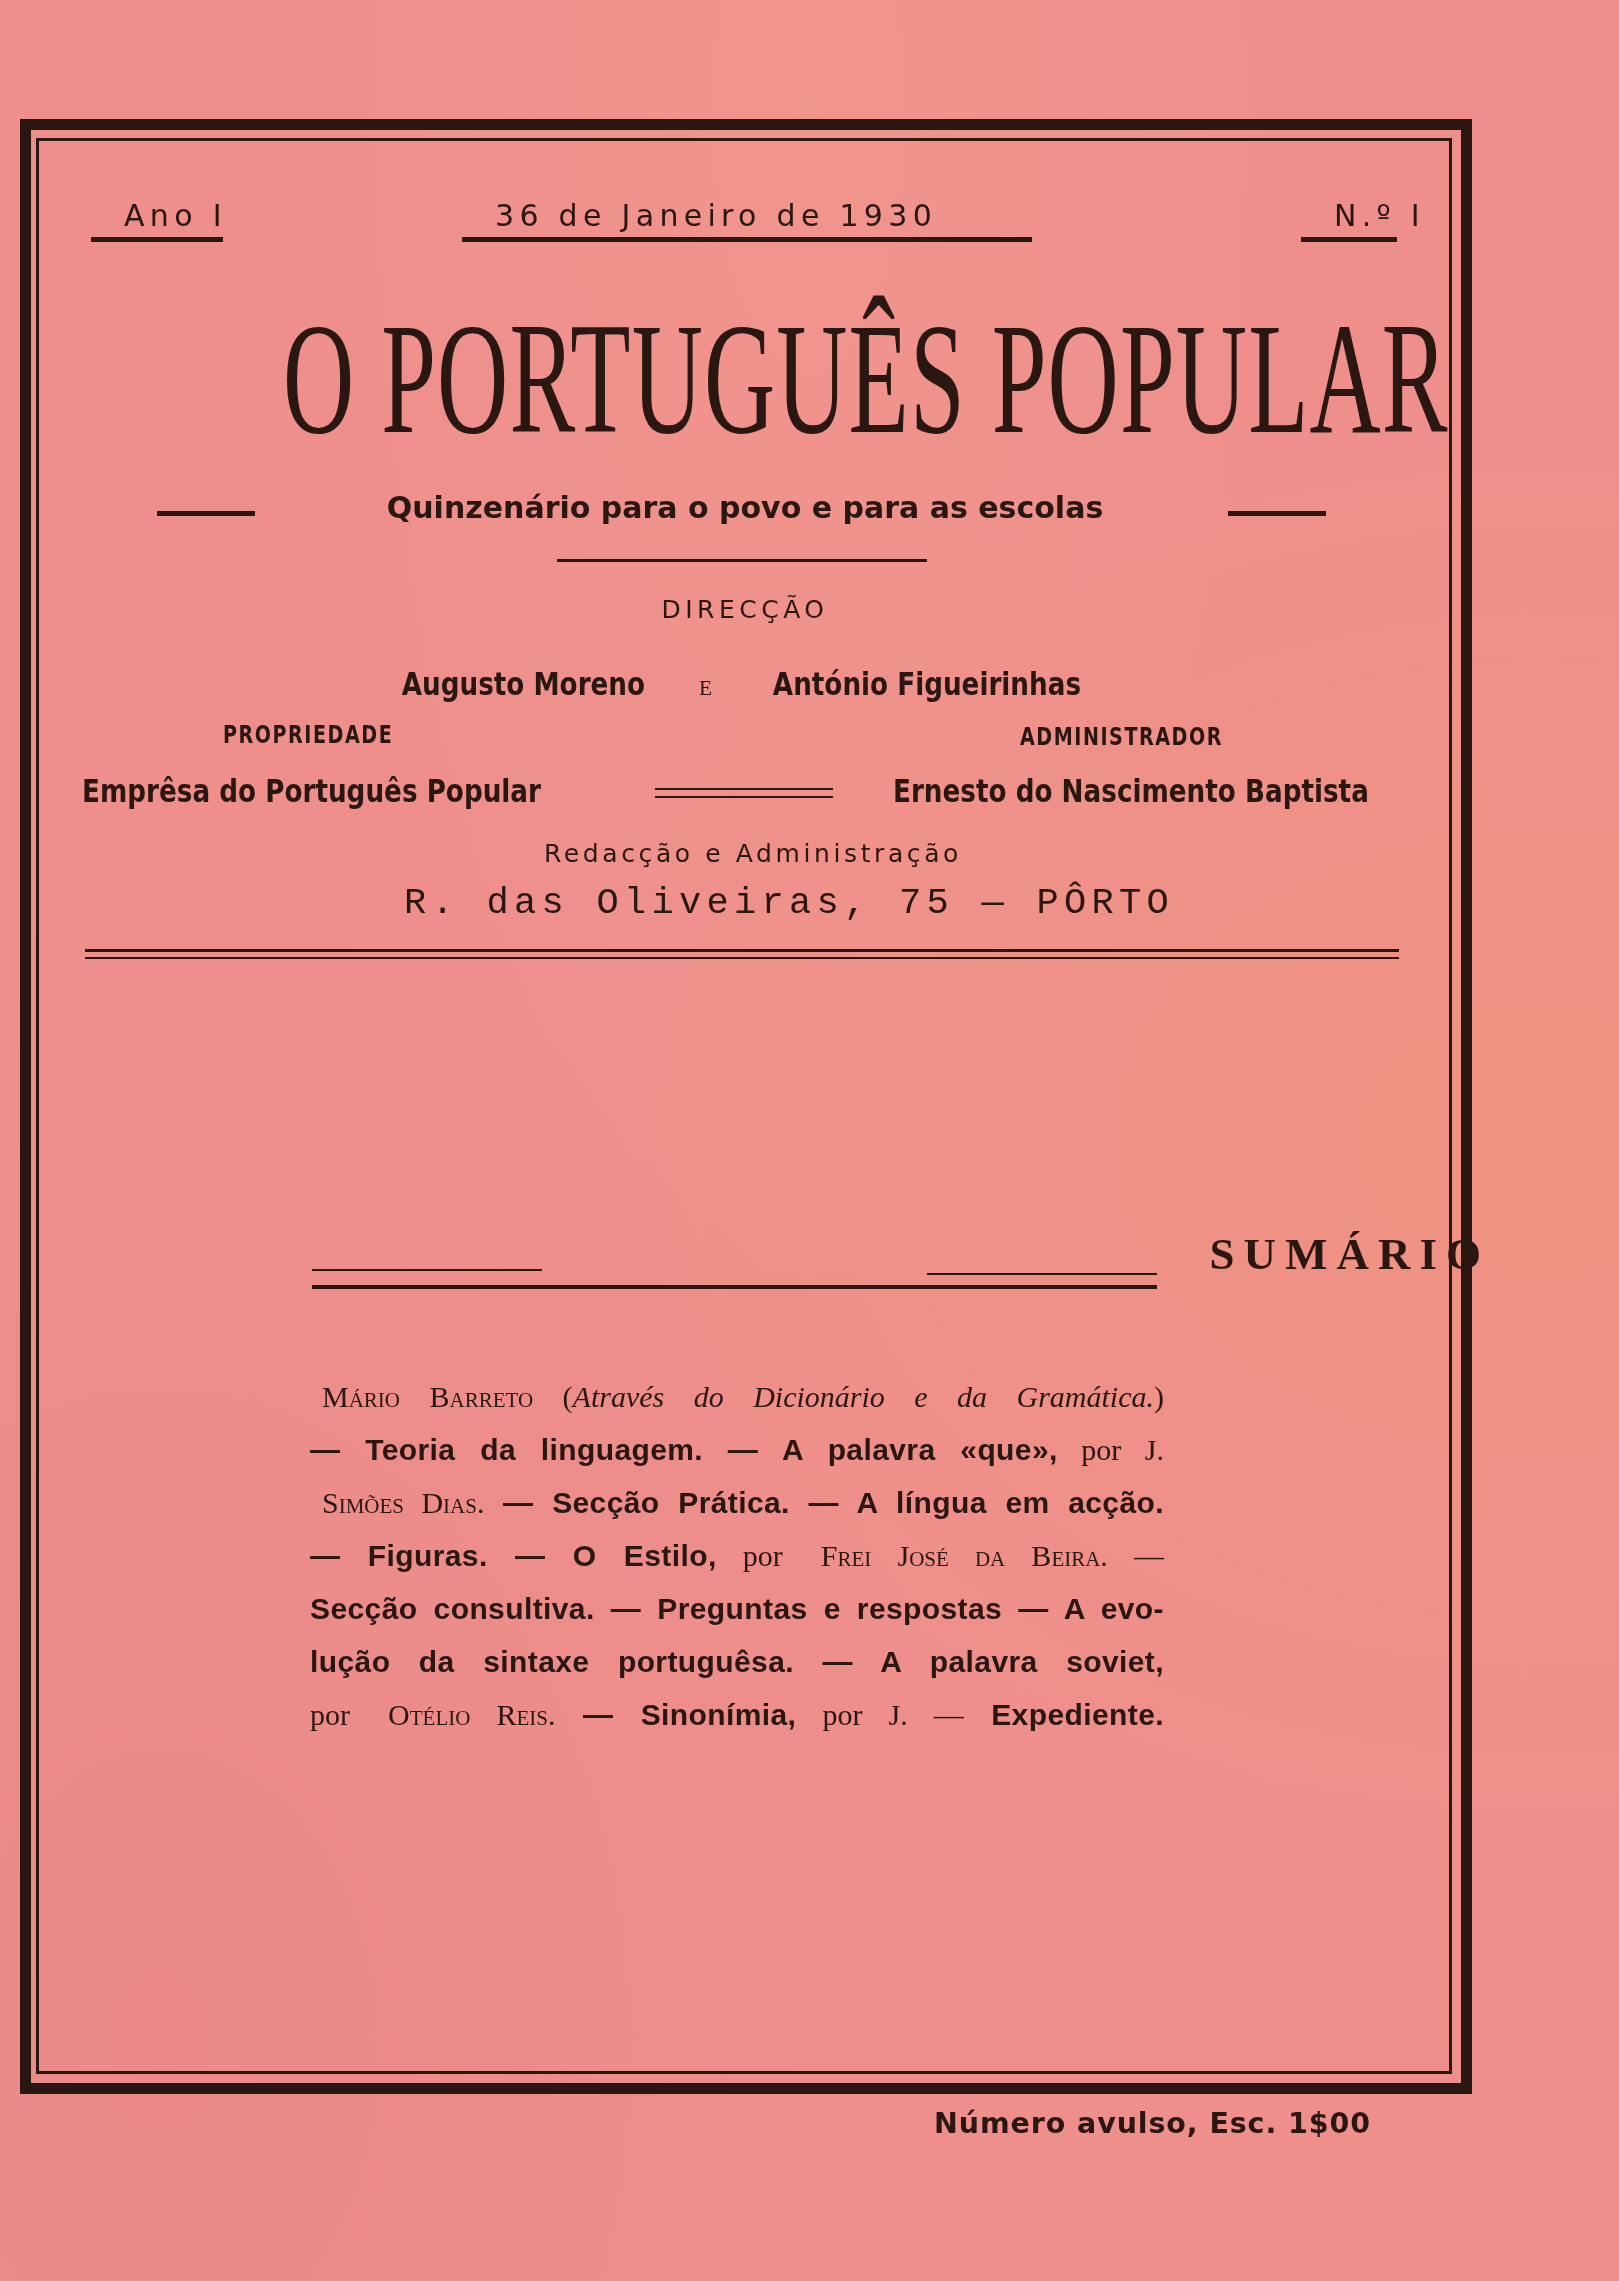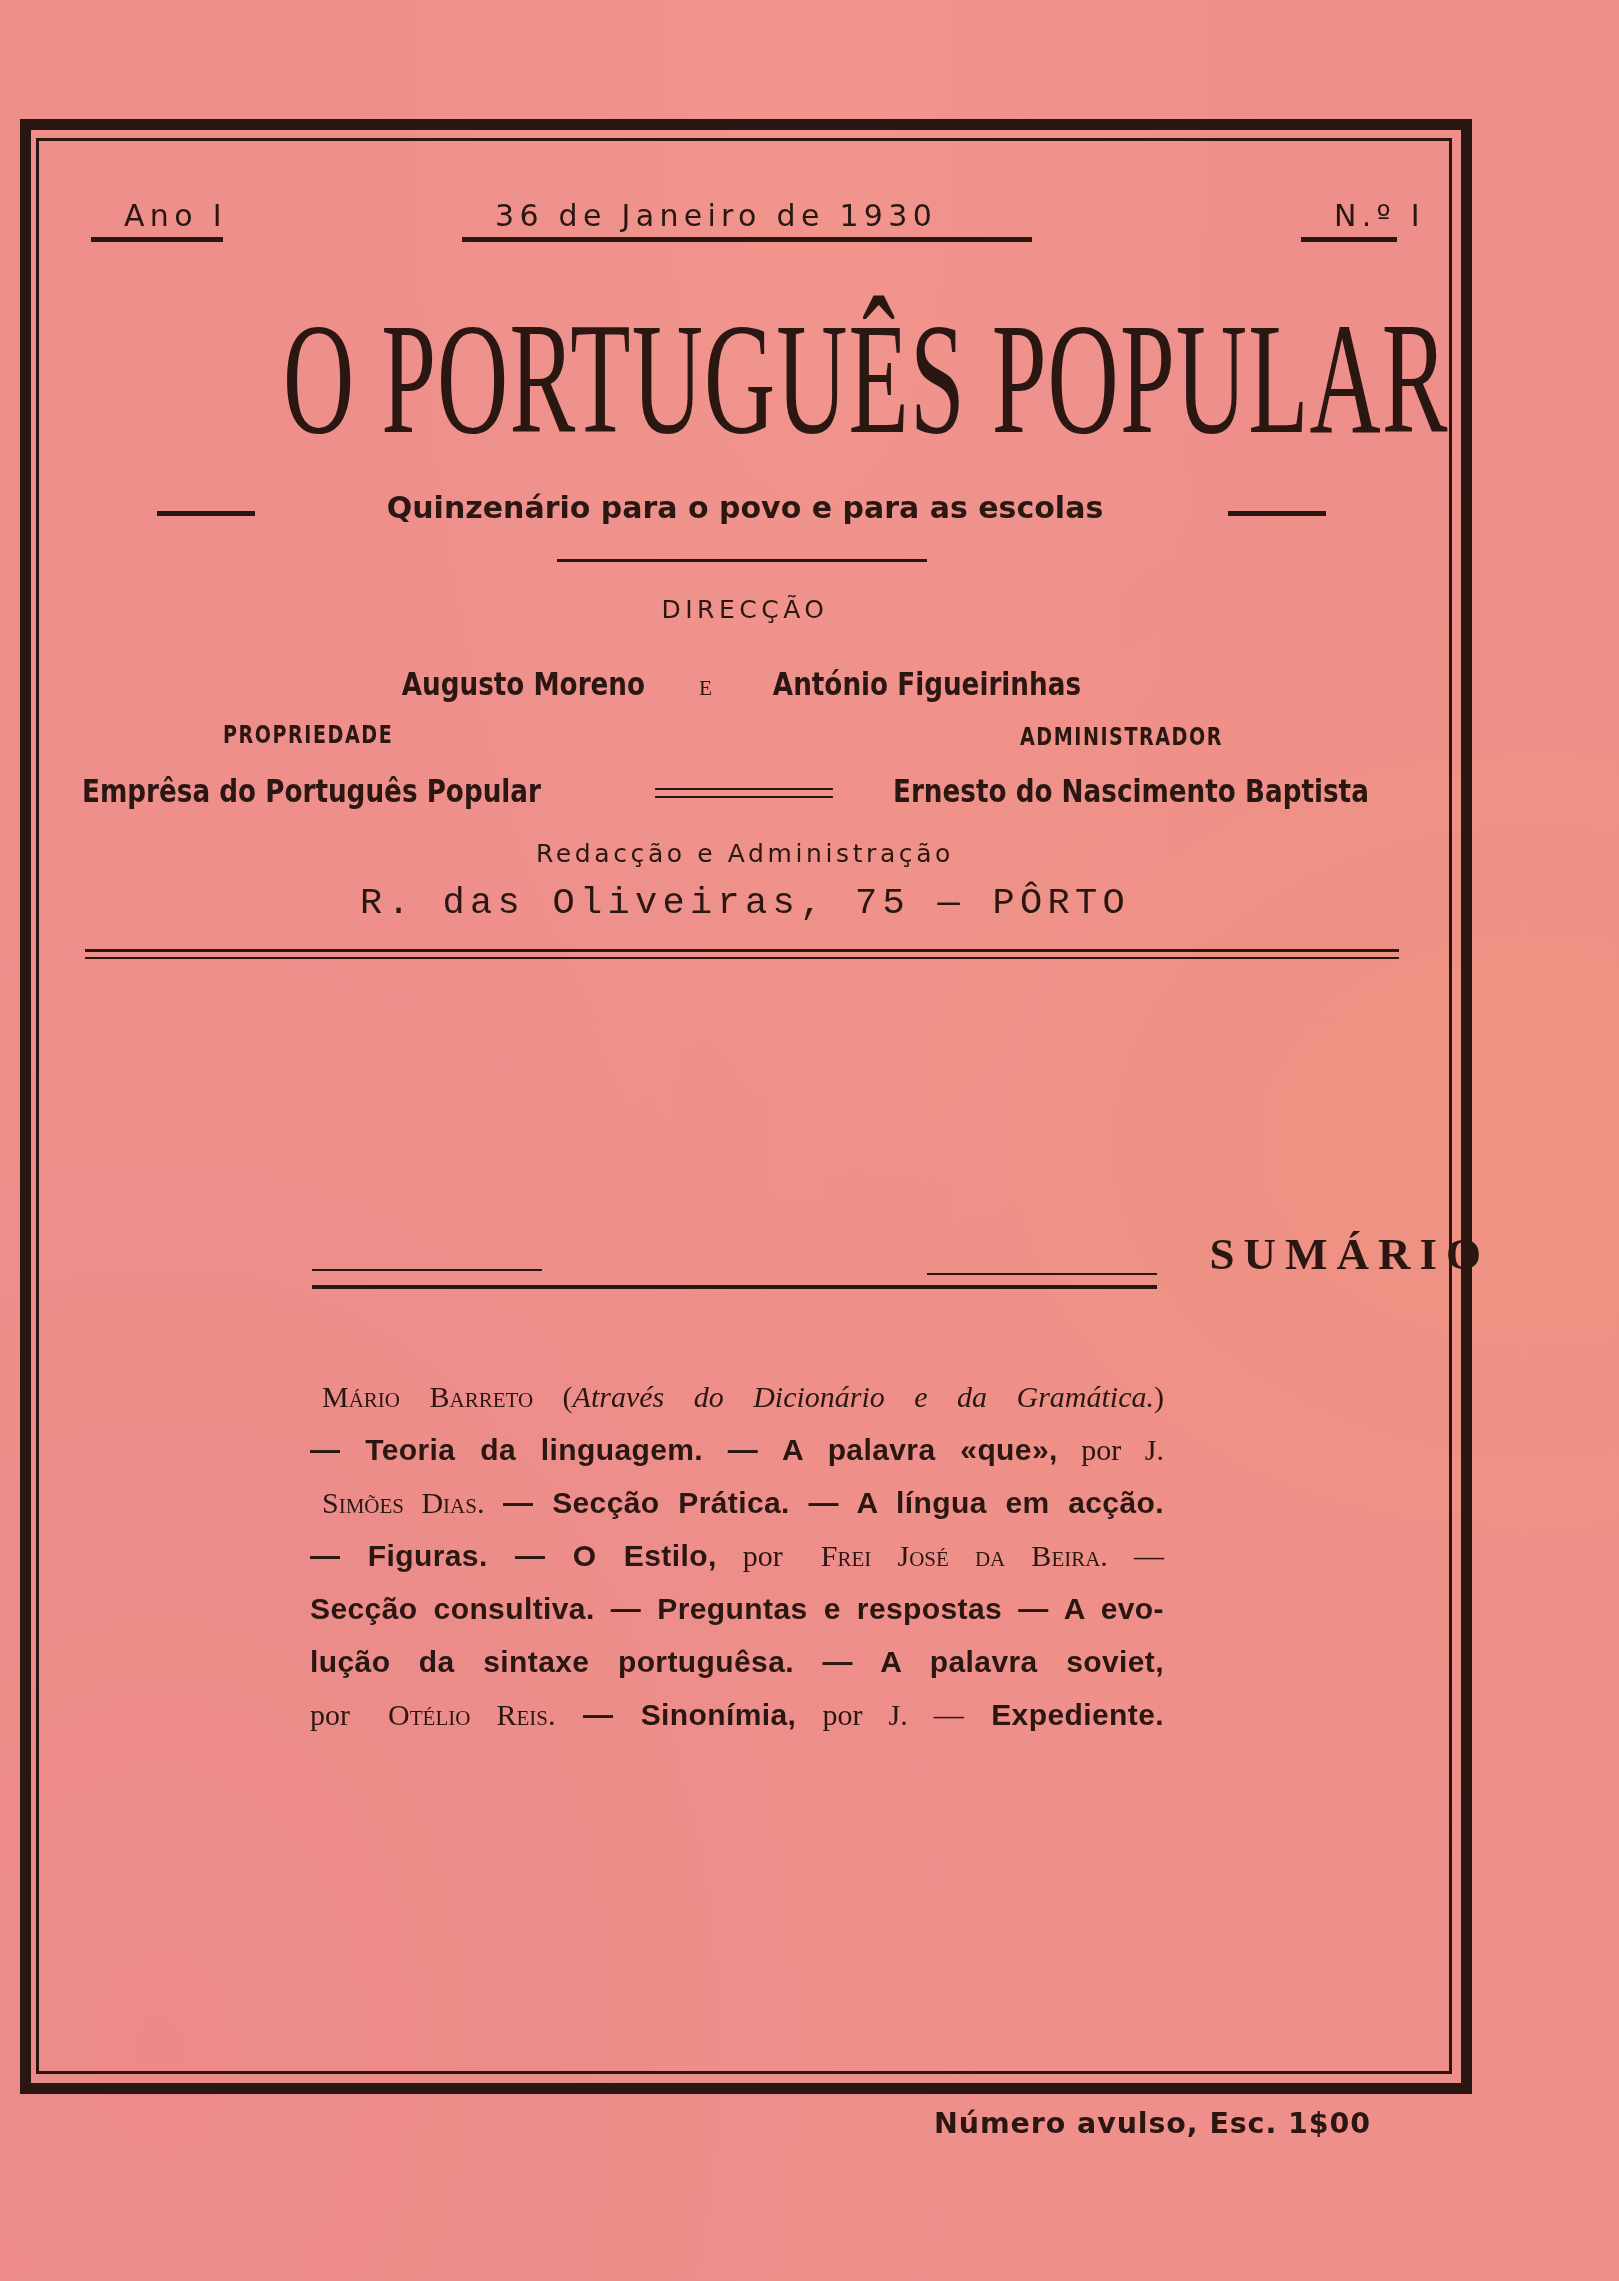--- a/index.html
+++ b/index.html
@@ -30,21 +30,21 @@
     font-family: "Liberation Serif", serif; font-size: 159px; line-height: 143px;
     transform: scaleX(0.62); transform-origin: center top; white-space: nowrap; letter-spacing: 1.8px;
     left: 0; width: 1490px;
   }
   .tagline { top: 490px; left: 0; width: 1490px; text-align: center; font-size: 30px; font-weight: bold; font-family: "DejaVu Sans", sans-serif; }
   .dash-rule { position: absolute; height: 4.5px; background: #2a1712; top: 511px; width: 98px; }
   .thin-rule { position: absolute; height: 1.8px; background: #2a1712; }
   .label-caps { font-family: "DejaVu Sans", sans-serif; font-size: 25px; letter-spacing: 4.5px; }
   .label-bold { font-family: "DejaVu Sans Condensed", "DejaVu Sans", sans-serif; font-weight: bold; font-size: 25px; letter-spacing: 1.8px; transform: scaleX(0.85); }
   .names { font-family: "DejaVu Sans", sans-serif; font-size: 32px; font-weight: bold; transform: scaleX(0.82); transform-origin: center; }
-  .mono-addr { font-family: "Liberation Mono", monospace; font-size: 37px; letter-spacing: 5.3px; }
+  .mono-addr { font-family: "Liberation Mono", monospace; font-size: 37px; letter-spacing: 5.3px; margin-left: 44px; }
   .sumario-title { font-family: "Liberation Serif", serif; font-size: 45px; letter-spacing: 9px; font-weight: bold; }
   .summary-text {
     position: absolute; left: 310px; top: 1370px; width: 854px;
     font-family: "Liberation Serif", serif; font-size: 30px; line-height: 53px;
     text-align: justify; text-align-last: justify;
   }
   .summary-text .b { font-family: "Liberation Sans Narrow", "Liberation Sans", sans-serif; font-weight: bold; letter-spacing: 0.4px; }
   .summary-text .sc { font-variant: small-caps; margin-left: 12px; }
   .summary-text .i { font-style: italic; }
   .summary-line { display: block; text-align: justify; text-align-last: justify; white-space: nowrap; }
@@ -78,21 +78,21 @@
   <span class="names" style="display:inline-block;">António Figueirinhas</span>
 </div>
 
 <div class="abs label-bold ink" style="left:223px;top:720px;transform-origin:left;">PROPRIEDADE</div>
 <div class="abs label-bold ink" style="left:1020px;top:722px;transform-origin:left;">ADMINISTRADOR</div>
 <div class="abs names ink" style="left:82px;top:772px;transform-origin:left;">Emprêsa do Português Popular</div>
 <div class="thin-rule" style="left:655px;top:788px;width:178px;"></div>
 <div class="thin-rule" style="left:655px;top:796px;width:178px;"></div>
 <div class="abs names ink" style="left:893px;top:772px;transform-origin:left;">Ernesto do Nascimento Baptista</div>
 
-<div class="abs ink" style="left:0;width:1490px;text-align:center;top:839px;font-family:'DejaVu Sans',sans-serif;font-size:25px;letter-spacing:3.6px;">Redacção e Administração</div>
+<div class="abs ink" style="left:8px;width:1490px;text-align:center;top:839px;font-family:'DejaVu Sans',sans-serif;font-size:25px;letter-spacing:3.6px;">Redacção e Administração</div>
 <div class="abs mono-addr ink" style="left:0;width:1490px;text-align:center;top:882px;">R. das Oliveiras, 75 — PÔRTO</div>
 
 <div class="thin-rule" style="left:85px;top:949px;width:1314px;height:2.7px;"></div>
 <div class="thin-rule" style="left:85px;top:957px;width:1314px;height:1.8px;"></div>
 
 <div class="thin-rule" style="left:312px;top:1269px;width:230px;"></div>
 <div class="abs sumario-title ink" style="left:0;width:1490px;text-align:right;top:1228px;padding-left:12.5px;box-sizing:border-box;">SUMÁRIO</div>
 <div class="thin-rule" style="left:927px;top:1273px;width:230px;"></div>
 <div class="thin-rule" style="left:312px;top:1285px;width:845px;height:3.6px;"></div>
 

